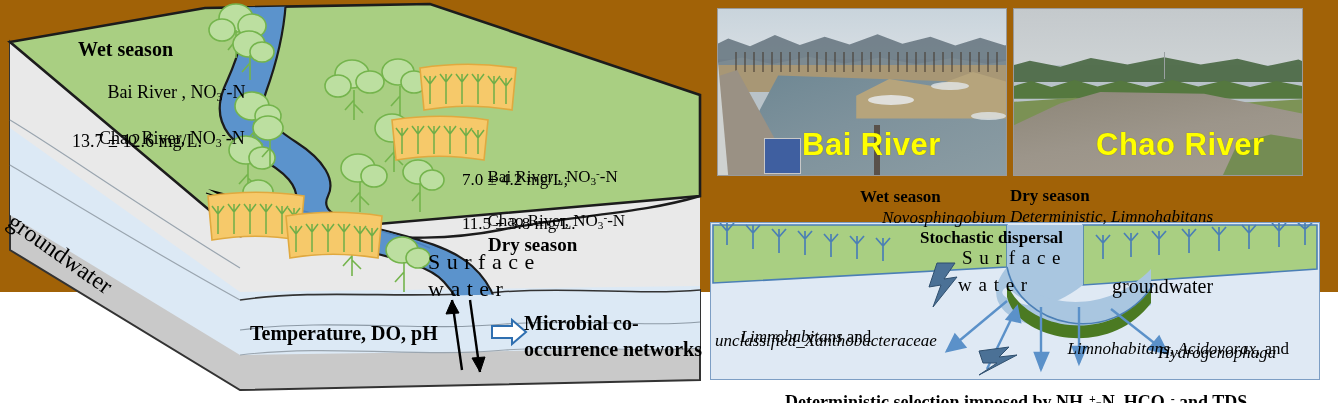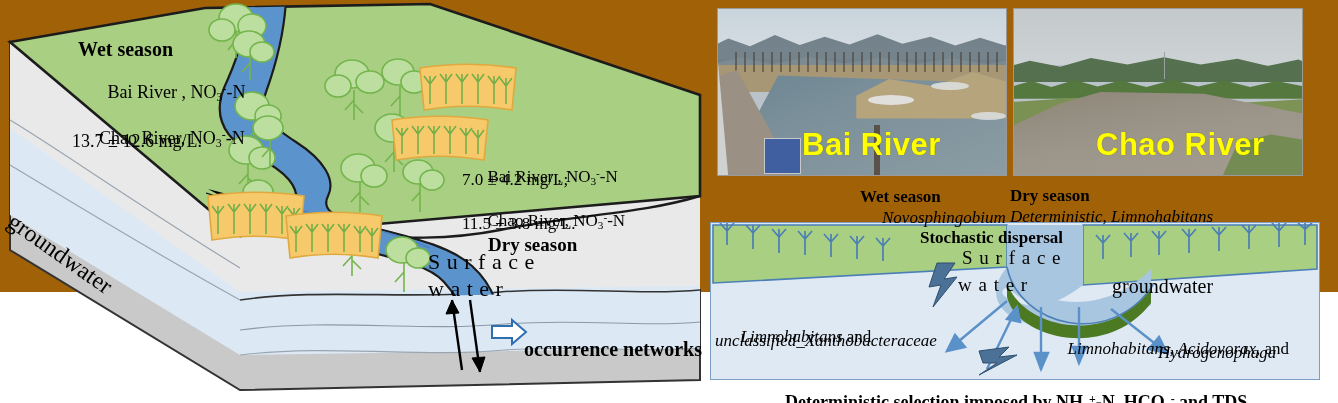--- a/index.html
+++ b/index.html
@@ -273,20 +273,22 @@
       <span>Chao River, NO</span><sub>3</sub><sup>-</sup><span>-N</span>
     </div>
     <div class="txt serif" style="left:462px;top:214px;font-size:17px;">11.5 ± 3.8 mg/L.</div>
     <div class="txt serif b" style="left:488px;top:234px;font-size:19px;">Dry season</div>
 
     <div class="txt serif" style="left:428px;top:250px;font-size:22px;letter-spacing:.5px;">S u r f a c e</div>
     <div class="txt serif" style="left:428px;top:277px;font-size:22px;letter-spacing:.5px;">w a t e r</div>
 
     <div class="txt serif" style="left:18px;top:208px;font-size:24px;transform:rotate(35deg);transform-origin:left top;">groundwater</div>
 
+    <div class="txt serif b" style="left:250px;top:322px;font-size:20px;">Temperature, DO, pH</div>
+    <div class="txt serif b" style="left:524px;top:312px;font-size:20px;">Microbial co-</div>
     <div class="txt serif b" style="left:524px;top:338px;font-size:20px;">occurrence networks</div>
   </div>
 
   <div id="rightPanel" class="abs">
 
     <div class="photoFrame" style="left:17px;top:8px;width:288px;height:166px;">
       <div class="p1sky"></div>
       <div class="p1mtn"></div>
       <div class="p1mtn2"></div>
       <div class="p1reedfar"></div>

